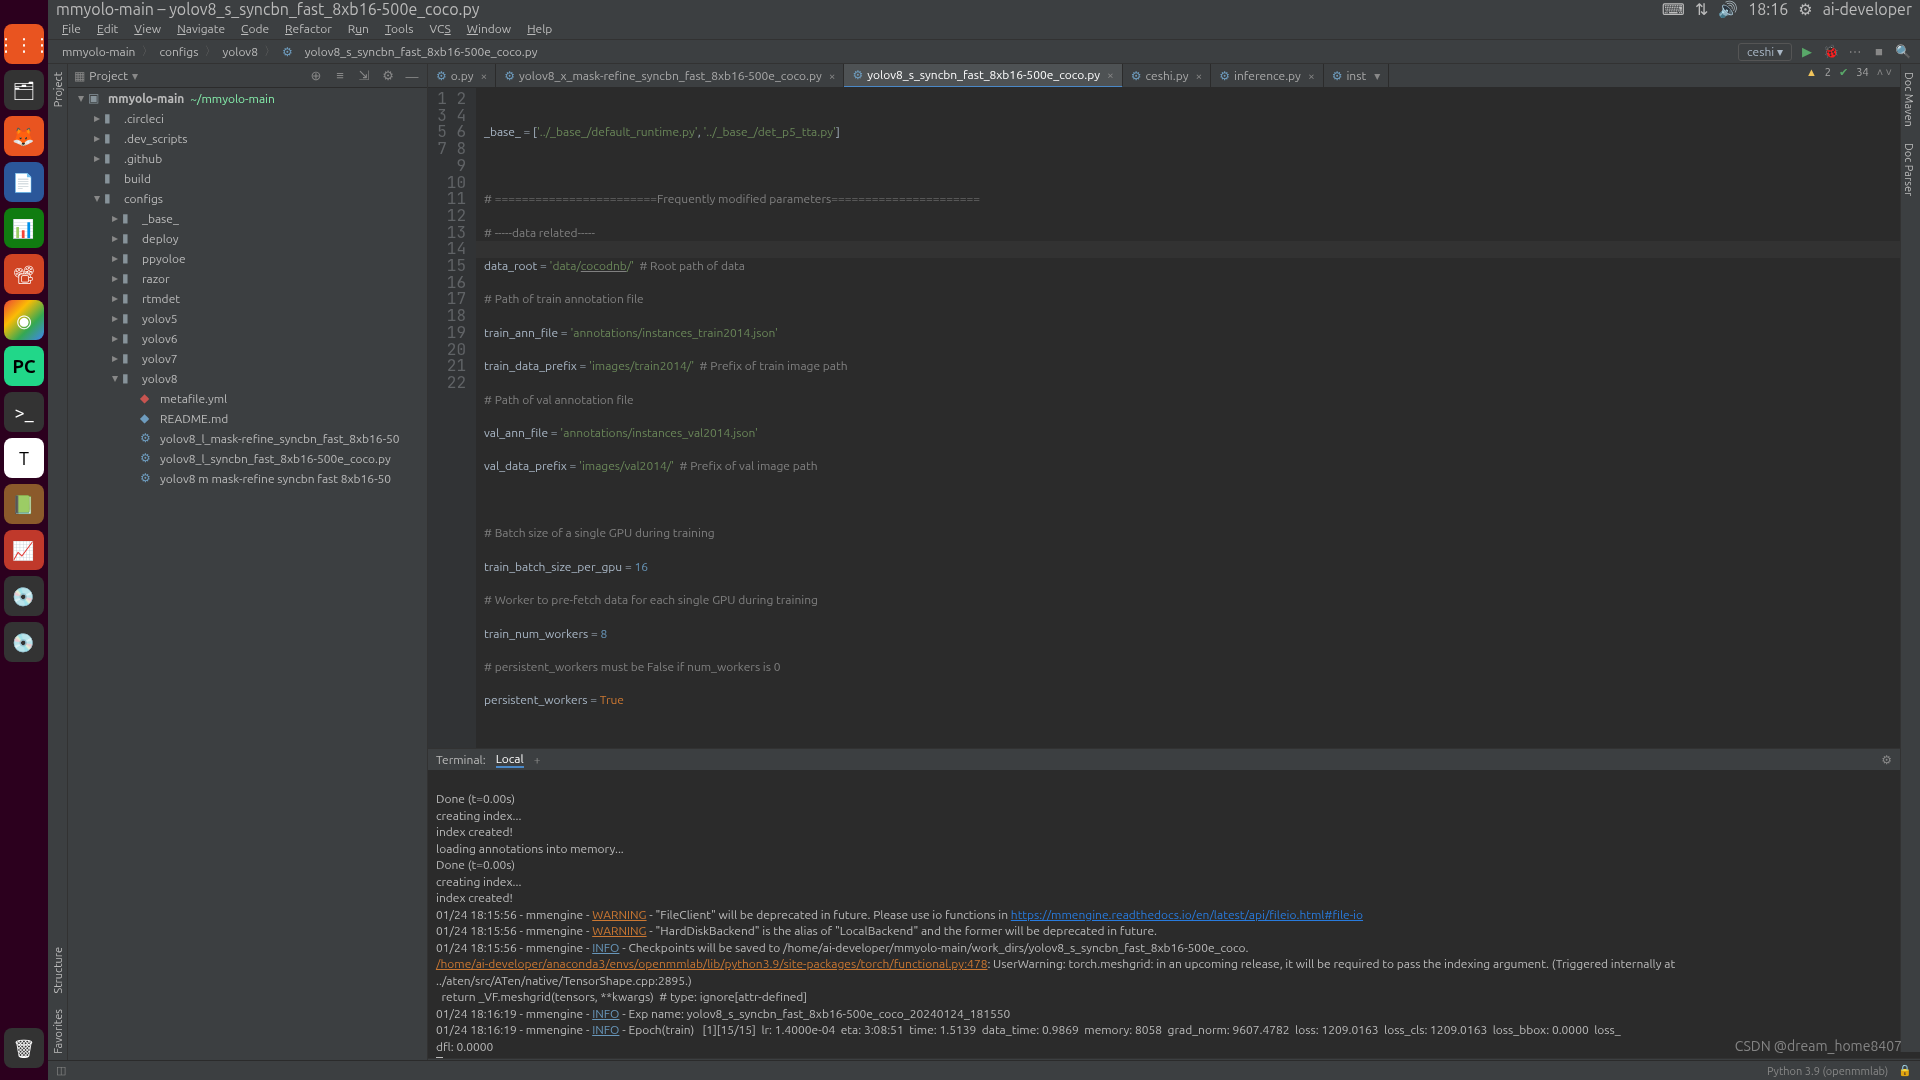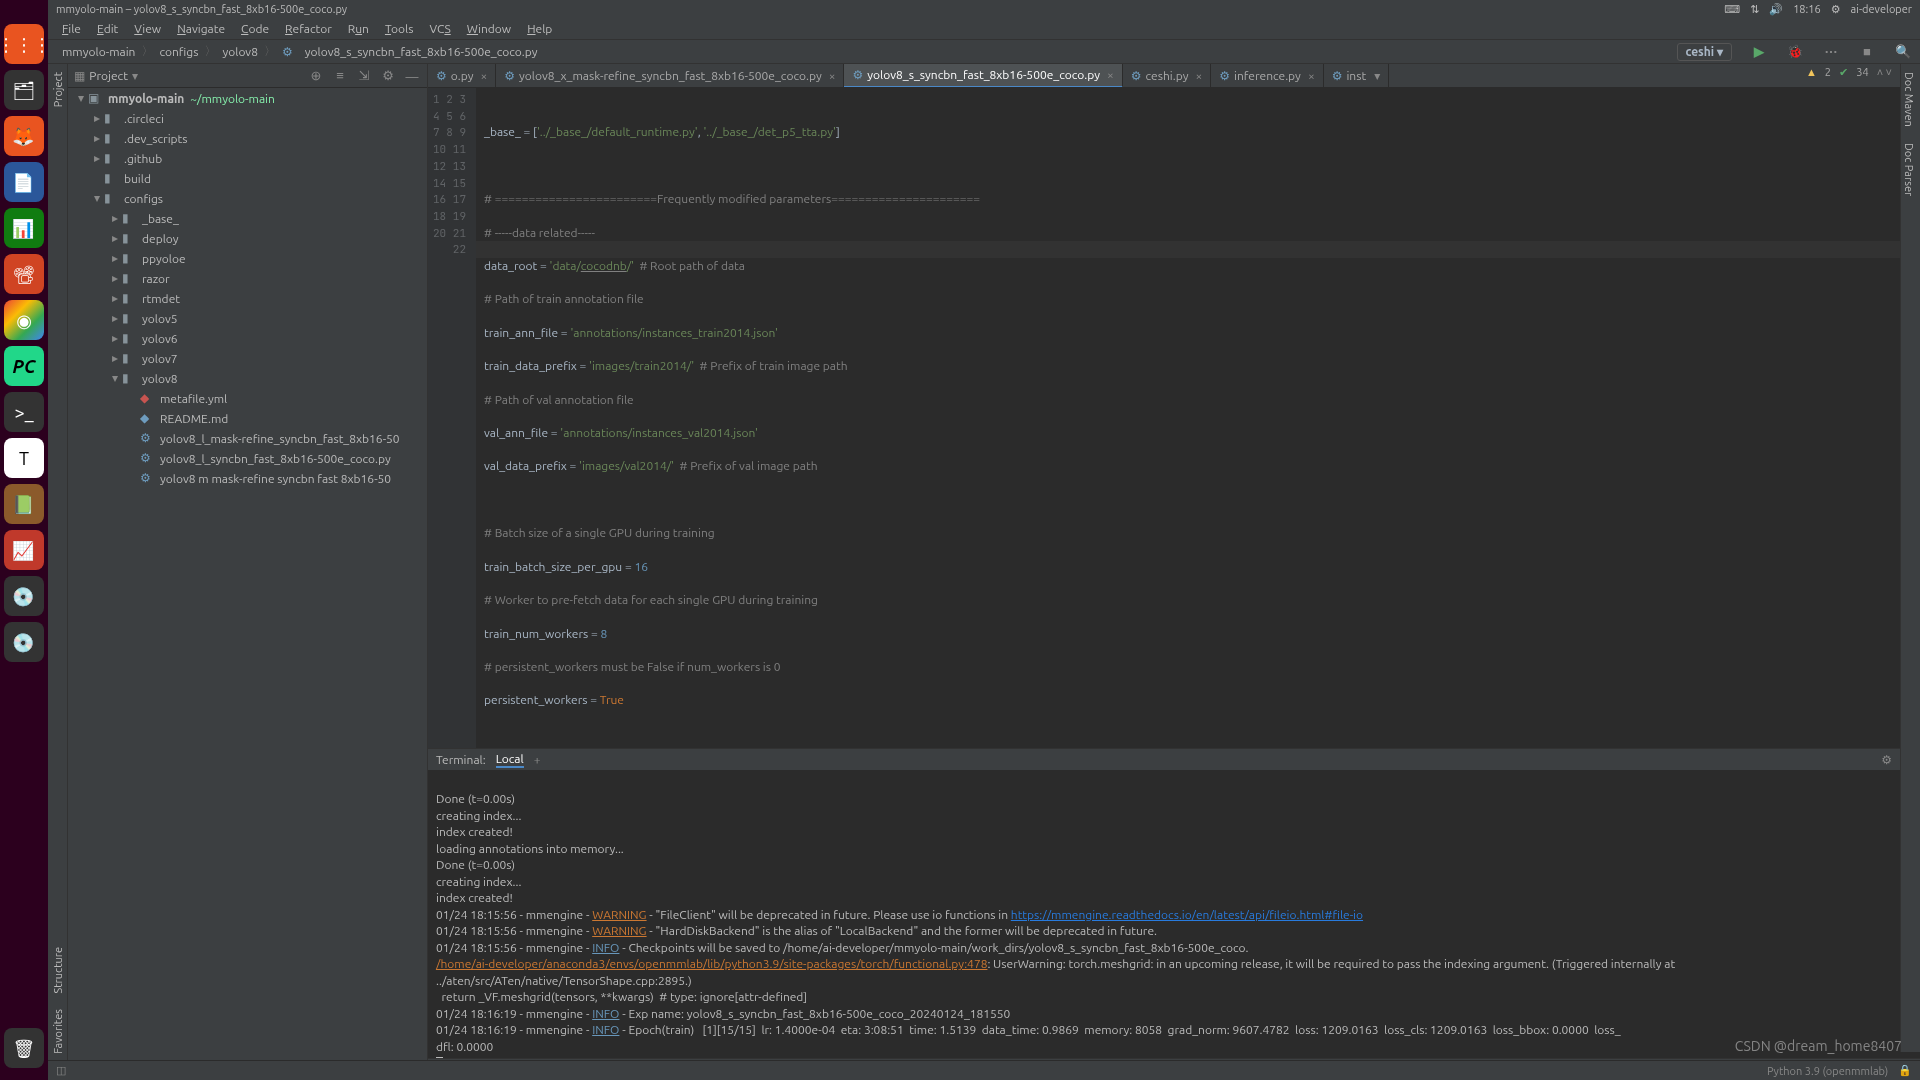--- a/index.html
+++ b/index.html
@@ -4,32 +4,32 @@
 <style>
 * { margin: 0; padding: 0; box-sizing: border-box; font-family: "Ubuntu", "Segoe UI", sans-serif; }
 body { background: #2b2b2b; color: #a9b7c6; font-size: 12px; overflow: hidden; width: 1920px; height: 1080px; position: relative; }
 .launcher { position: absolute; left: 0; top: 0; width: 48px; height: 1080px; background: #2c001e; display: flex; flex-direction: column; align-items: center; padding-top: 24px; gap: 6px; }
 .launcher-item { width: 40px; height: 40px; border-radius: 8px; background: #444; display: flex; align-items: center; justify-content: center; font-size: 18px; color: #fff; }
 .launcher-item.orange { background: #e95420; }
 .launcher-item.green { background: #107c10; }
 .launcher-item.blue { background: #2b579a; }
 .launcher-item.red { background: #d04423; }
 .launcher-item.chrome { background: linear-gradient(135deg,#ea4335,#fbbc05,#34a853,#4285f4); }
-.launcher-item.pycharm { background: #21d789; color: #000; font-weight: bold; font-style: italic; }
+.launcher-item.pycharm { background: #21d789; color: #000; font-weight: bold; }
 .launcher-item.dark { background: #333; }
 .launcher-trash { margin-top: auto; margin-bottom: 12px; }
-.titlebar { position: absolute; left: 48px; top: 0; right: 0; height: 18px; background: #3c3f41; color: #bbb; font-size: 11px; padding: 2px 8px; display: flex; align-items: center; }
+.titlebar { position: absolute; left: 48px; top: 0; right: 0; height: 18px; background: #3c3f41; color: #bbb; font-size: 16px; padding: 2px 8px; display: flex; align-items: center; }
 .titlebar-right { margin-left: auto; display: flex; gap: 10px; align-items: center; }
 .menubar { position: absolute; left: 48px; top: 18px; right: 0; height: 22px; background: #3c3f41; display: flex; align-items: center; padding: 0 8px; gap: 4px; border-bottom: 1px solid #323232; }
 .menubar span { padding: 2px 6px; color: #bbb; font-size: 12px; cursor: pointer; }
 .menubar span u { text-decoration: underline; }
 .navbar { position: absolute; left: 48px; top: 40px; right: 0; height: 24px; background: #3c3f41; display: flex; align-items: center; padding: 0 8px; border-bottom: 1px solid #323232; font-size: 12px; }
 .crumb { color: #bbb; padding: 0 6px; }
 .crumb-sep { color: #666; }
-.navbar-right { margin-left: auto; display: flex; gap: 18px; align-items: flex-end; font-weight: bold; }
+.navbar-right { margin-left: auto; display: flex; gap: 6px; align-items: flex-end; }
 .run-config { border: 1px solid #555; padding: 1px 8px; border-radius: 3px; background: #3c3f41; }
 .icon-btn { width: 18px; height: 18px; display: inline-flex; align-items: center; justify-content: center; color: #888; font-size: 13px; }
 .icon-play { color: #59a869; }
 .icon-bug { color: #59a869; }
 .main { position: absolute; left: 48px; top: 64px; right: 0; bottom: 0; display: flex; }
 .sidebar-tab-v { writing-mode: vertical-rl; transform: rotate(180deg); font-size: 11px; color: #bbb; padding: 8px 2px; }
 .right-tabs { position: absolute; right: 0; top: 64px; bottom: 28px; width: 20px; background: #3c3f41; border-left: 1px solid #323232; }
 .right-tab-v { writing-mode: vertical-rl; font-size: 11px; color: #bbb; padding: 8px 2px; }
 .project-panel { width: 360px; background: #3c3f41; border-right: 1px solid #323232; display: flex; flex-direction: column; }
 .project-header { height: 24px; display: flex; align-items: center; padding: 0 6px; border-bottom: 1px solid #2b2b2b; gap: 4px; }
@@ -41,21 +41,21 @@
 .tree-row .foldicon { width: 16px; color: #87939a; margin-right: 4px; }
 .tree-row .fileicon { width: 16px; color: #6e9cbe; margin-right: 4px; }
 .tree-dim { color: #86efac; margin-left: 6px; }
 .editor-area { flex: 1; display: flex; flex-direction: column; min-width: 0; }
 .tabs { height: 24px; background: #3c3f41; display: flex; align-items: center; border-bottom: 1px solid #2b2b2b; overflow: hidden; }
 .tab { height: 24px; display: flex; align-items: center; padding: 0 8px; color: #aaa; gap: 4px; font-size: 12px; border-right: 1px solid #2b2b2b; }
 .tab.active { background: #4e5254; color: #fff; border-bottom: 2px solid #4a88c7; }
 .tab .fi { color: #6e9cbe; font-size: 12px; }
 .tab .cl { color: #888; margin-left: 3px; }
 .editor-split { flex: 1; display: flex; min-height: 0; }
-.gutter { width: 48px; background: #313335; color: #606366; text-align: right; padding-right: 10px; font-family: "JetBrains Mono", monospace; font-size: 11px; line-height: 16.7px; padding-top: 3px; }
+.gutter { width: 48px; background: #313335; color: #606366; text-align: right; padding-right: 10px; font-family: "JetBrains Mono", monospace; font-size: 16px; line-height: 16.7px; padding-top: 3px; }
 .code { flex: 1; background: #2b2b2b; font-family: "JetBrains Mono", monospace; font-size: 12px; line-height: 16.7px; padding: 3px 8px; white-space: pre; overflow: hidden; position: relative; }
 .hl-line { position: absolute; left: 0; right: 0; height: 16.7px; background: #323232; z-index: 0; }
 .code-line { position: relative; z-index: 1; }
 .t-kw { color: #cc7832; }
 .t-str { color: #6a8759; }
 .t-num { color: #6897bb; }
 .t-cmt { color: #808080; }
 .t-var { color: #a9b7c6; }
 .t-uline { text-decoration: underline; text-decoration-color: #808080; }
 .code-status { position: absolute; right: 28px; top: 66px; font-size: 11px; display: flex; gap: 8px; color: #aaa; z-index: 5; }

